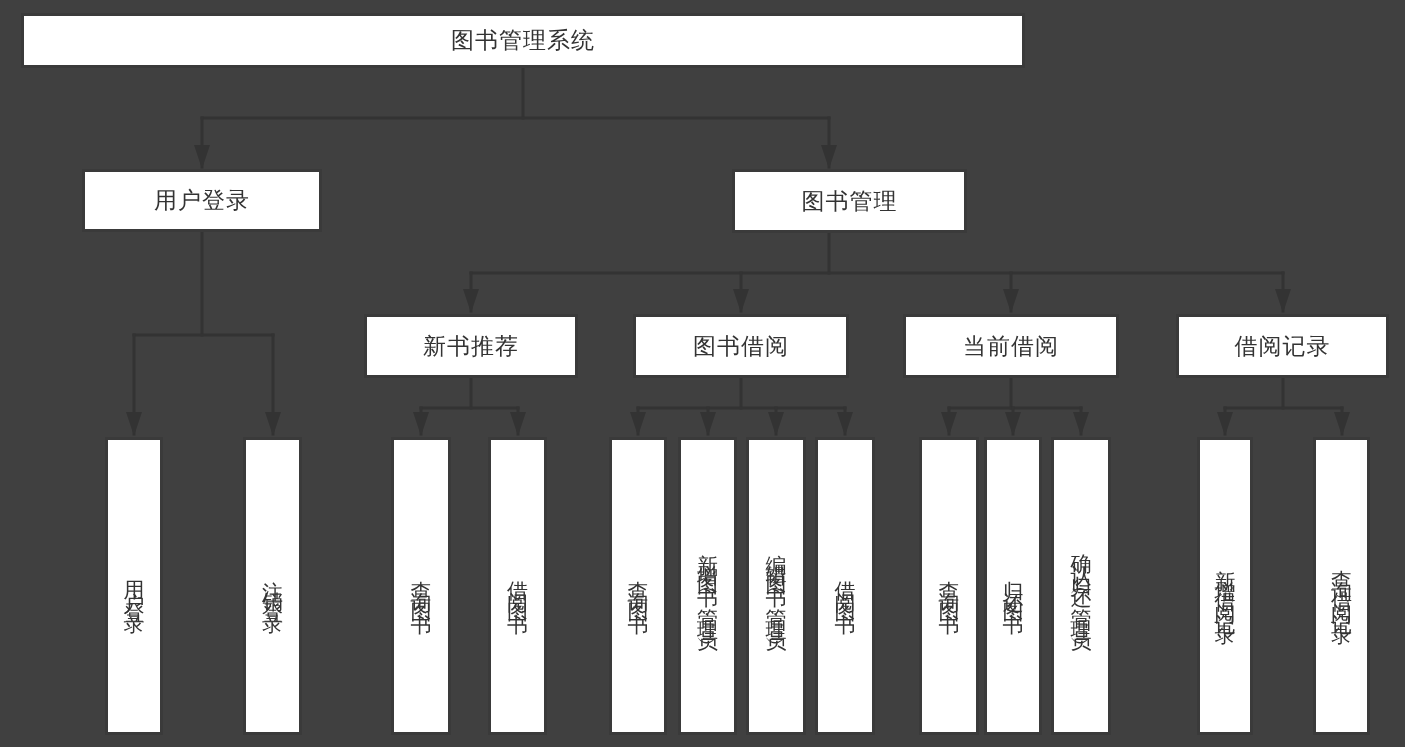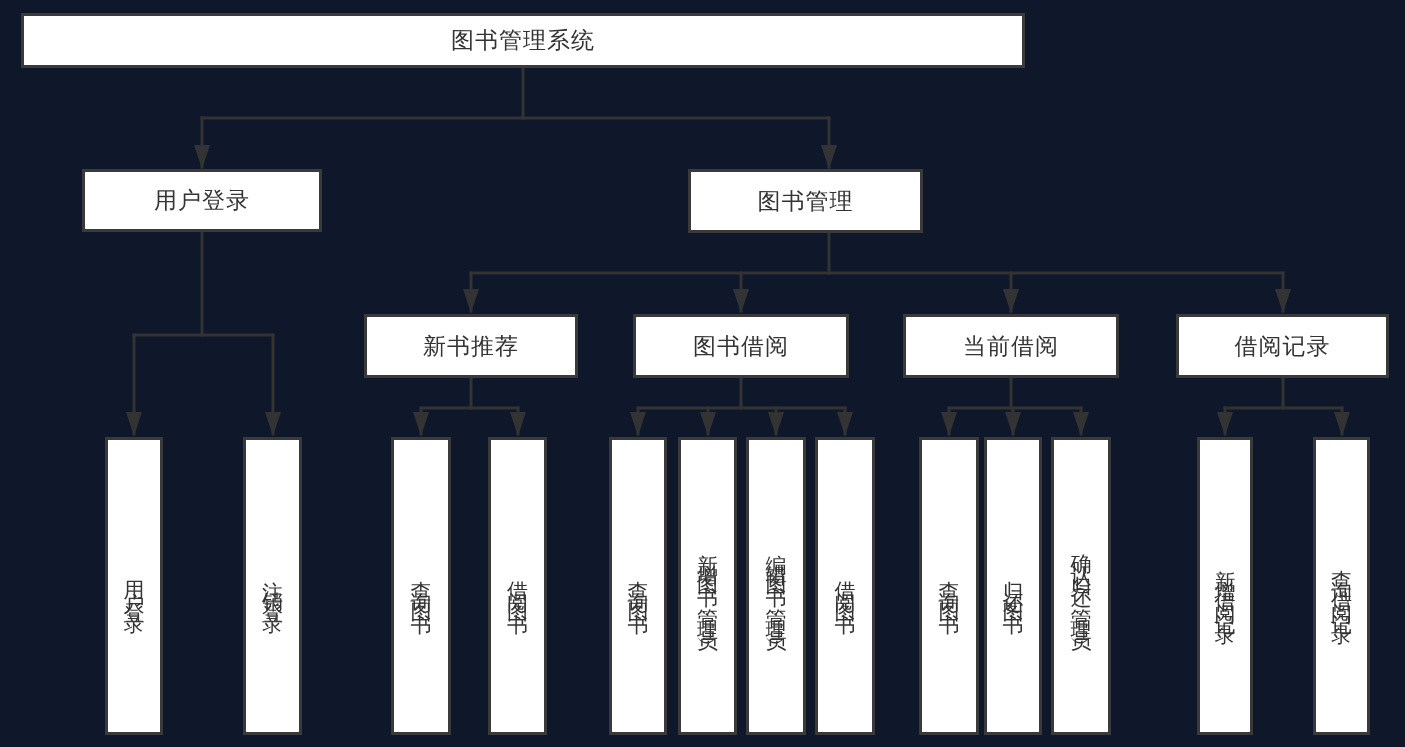--- a/index.html
+++ b/index.html
@@ -1,20 +1,20 @@
 <!DOCTYPE html>
 <html><head>
 <meta charset="utf-8">
 <style>
   html, body { margin: 0; padding: 0; background: #ffffff; }
   .stage {
     position: relative;
     width: 1405px;
     height: 747px;
-    background: #0f172a;
+    background: #404040;
     overflow: hidden;
     font-family: "Liberation Sans", "DejaVu Sans", sans-serif;
   }
   .wires {
     position: absolute;
     left: 0; top: 0;
     width: 1405px; height: 747px;
   }
   .node {
     position: absolute;
@@ -97,21 +97,21 @@
       <path d="M1283 377 V408"></path>
       <path d="M1225 408 H1342"></path>
       <line x1="1225" y1="408" x2="1225" y2="434" marker-end="url(#ah)"></line>
       <line x1="1342" y1="408" x2="1342" y2="434" marker-end="url(#ah)"></line>
     </g>
   </svg>
 
   <div class="node" style="left:21px; top:13px; width:1004px; height:55px;">图书管理系统</div>
 
   <div class="node" style="left:82px; top:169px; width:240px; height:63px;">用户登录</div>
-  <div class="node" style="left:688px; top:169px; width:235px; height:64px;">图书管理</div>
+  <div class="node" style="left:732px; top:169px; width:235px; height:64px;">图书管理</div>
 
   <div class="node" style="left:633px; top:314px; width:216px; height:64px;">图书借阅</div>
   <div class="node" style="left:364px; top:314px; width:214px; height:64px;">新书推荐</div>
   <div class="node" style="left:1176px; top:314px; width:213px; height:64px;">借阅记录</div>
   <div class="node" style="left:903px; top:314px; width:216px; height:64px;">当前借阅</div>
 
   <div class="node vnode" style="left:105px; top:437px; width:58px; height:298px;">用户登录</div>
   <div class="node vnode" style="left:243px; top:437px; width:59px; height:298px;">注销登录</div>
 
   <div class="node vnode" style="left:391px; top:437px; width:60px; height:298px;">查询图书</div>

